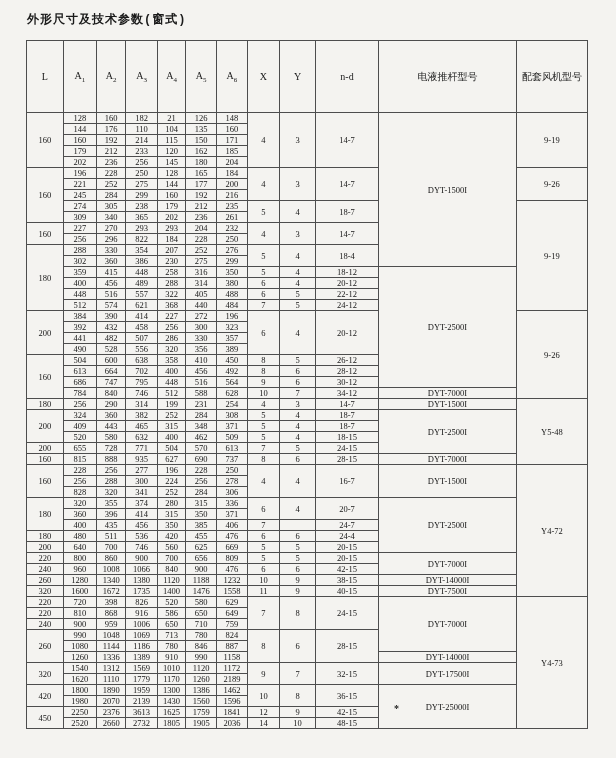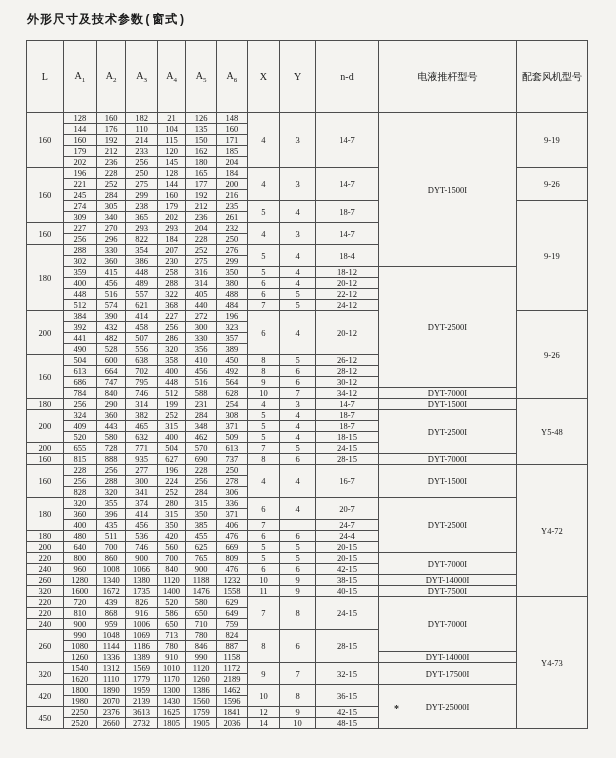--- a/index.html
+++ b/index.html
@@ -503,21 +503,21 @@
         <td>5</td>
         <td>5</td>
         <td>20-15</td>
       </tr>
       <tr>
         <td>220</td>
         <td>800</td>
         <td>860</td>
         <td>900</td>
         <td>700</td>
-        <td>765</td>
+        <td>656</td>
         <td>809</td>
         <td>5</td>
         <td>5</td>
         <td>20-15</td>
         <td rowspan="2">DYT-7000I</td>
       </tr>
       <tr>
         <td>240</td>
         <td>960</td>
         <td>1008</td>
@@ -551,21 +551,21 @@
         <td>1476</td>
         <td>1558</td>
         <td>11</td>
         <td>9</td>
         <td>40-15</td>
         <td>DYT-7500I</td>
       </tr>
       <tr>
         <td>220</td>
         <td>720</td>
-        <td>439</td>
+        <td>398</td>
         <td>826</td>
         <td>520</td>
         <td>580</td>
         <td>629</td>
         <td rowspan="3">7</td>
         <td rowspan="3">8</td>
         <td rowspan="3">24-15</td>
         <td rowspan="5">DYT-7000I</td>
         <td rowspan="12">Y4-73</td>
       </tr>

